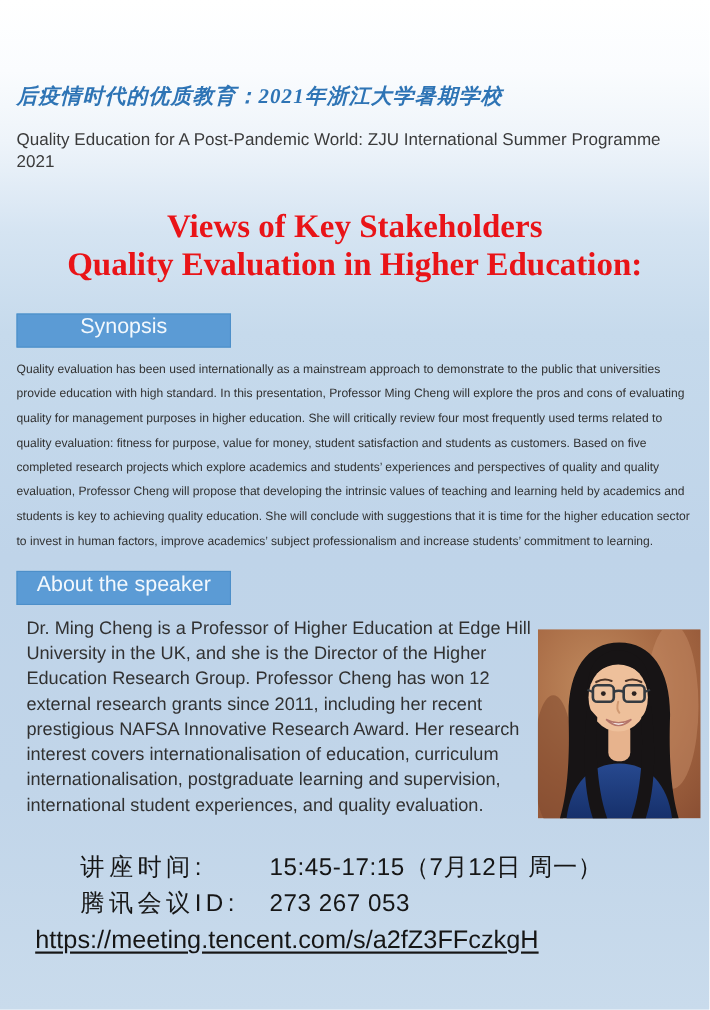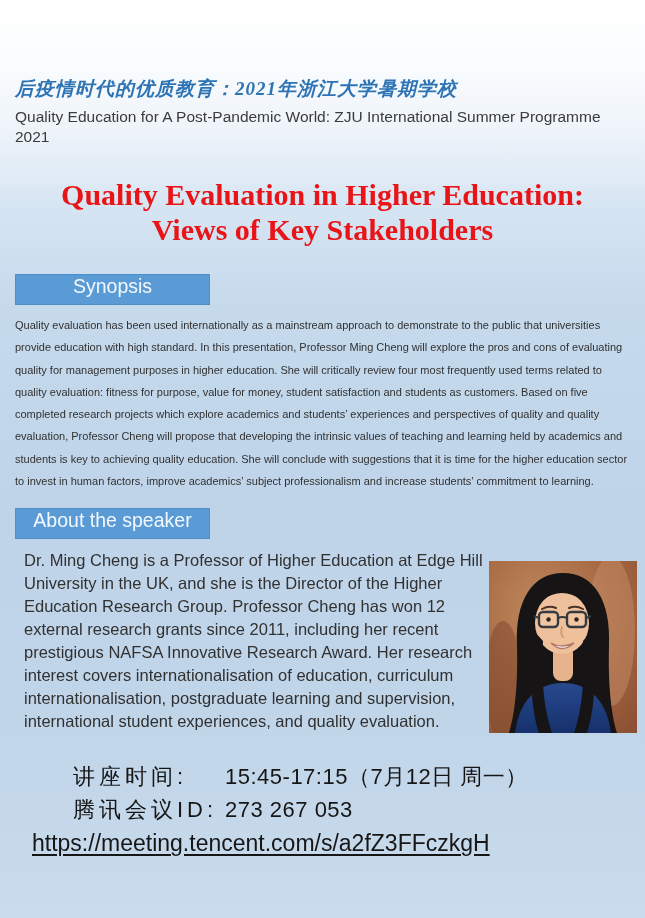--- a/index.html
+++ b/index.html
@@ -16,21 +16,21 @@
   }
 
   .header { padding:43px 15px 0 15px; }
   .zh-title {
     font-family:"Liberation Serif", serif;
     font-style:italic; font-weight:bold;
     font-size:19px; line-height:24px;
     color:#2e74b5; letter-spacing:1px;margin-top:34px;
   }
   .en-subtitle {
-    margin-top:6px;
+    margin-top:17px;
     font-size:15.5px; line-height:20px;
     color:#3b3b3b;
   }
 
   .main-title {
     margin-top:30px;
     text-align:center;
     font-family:"Liberation Serif", serif;
     font-weight:bold;
     font-size:30px; line-height:35px;
@@ -70,21 +70,21 @@
     width:148px; height:172px;
     flex:none;
   }
   .photo-wrap svg { display:block; width:148px; height:172px; }
 
   .schedule {
     margin:27px 0 0 73px;
     font-size:22px; line-height:33px;
     color:#161616;
   }
-  .sched-row { display:flex; }
+  .sched-row { display:flex;gap:20px; }
   .sched-label {
     width:152px;
     letter-spacing:4px;
   }
   .sched-value { letter-spacing:0.5px; }
   .meeting-link {
     display:inline-block;
     margin:3px 0 0 32px;
     font-size:23px; line-height:28px;
     color:#161616;
@@ -96,22 +96,22 @@
 <body>
 
 <div class="poster">
 
   <div class="header">
     <div class="zh-title">后疫情时代的优质教育：2021年浙江大学暑期学校</div>
     <div class="en-subtitle">Quality Education for A Post-Pandemic World: ZJU International Summer Programme 2021</div>
   </div>
 
   <div class="main-title">
+    <div>Views of Key Stakeholders</div>
     <div>Quality Evaluation in Higher Education:</div>
-    <div>Views of Key Stakeholders</div>
   </div>
 
   <div class="banner banner-synopsis">
     <span>Synopsis</span>
   </div>
 
   <div class="synopsis-text">Quality evaluation has been used internationally as a mainstream approach to demonstrate to the public that universities provide education with high standard. In this presentation, Professor Ming Cheng will explore the pros and cons of evaluating quality for management purposes in higher education. She will critically review four most frequently used terms related to quality evaluation: fitness for purpose, value for money, student satisfaction and students as customers. Based on five completed research projects which explore academics and students’ experiences and perspectives of quality and quality evaluation, Professor Cheng will propose that developing the intrinsic values of teaching and learning held by academics and students is key to achieving quality education. She will conclude with suggestions that it is time for the higher education sector to invest in human factors, improve academics’ subject professionalism and increase students’ commitment to learning.</div>
 
   <div class="banner banner-about">
     <span>About the speaker</span>

